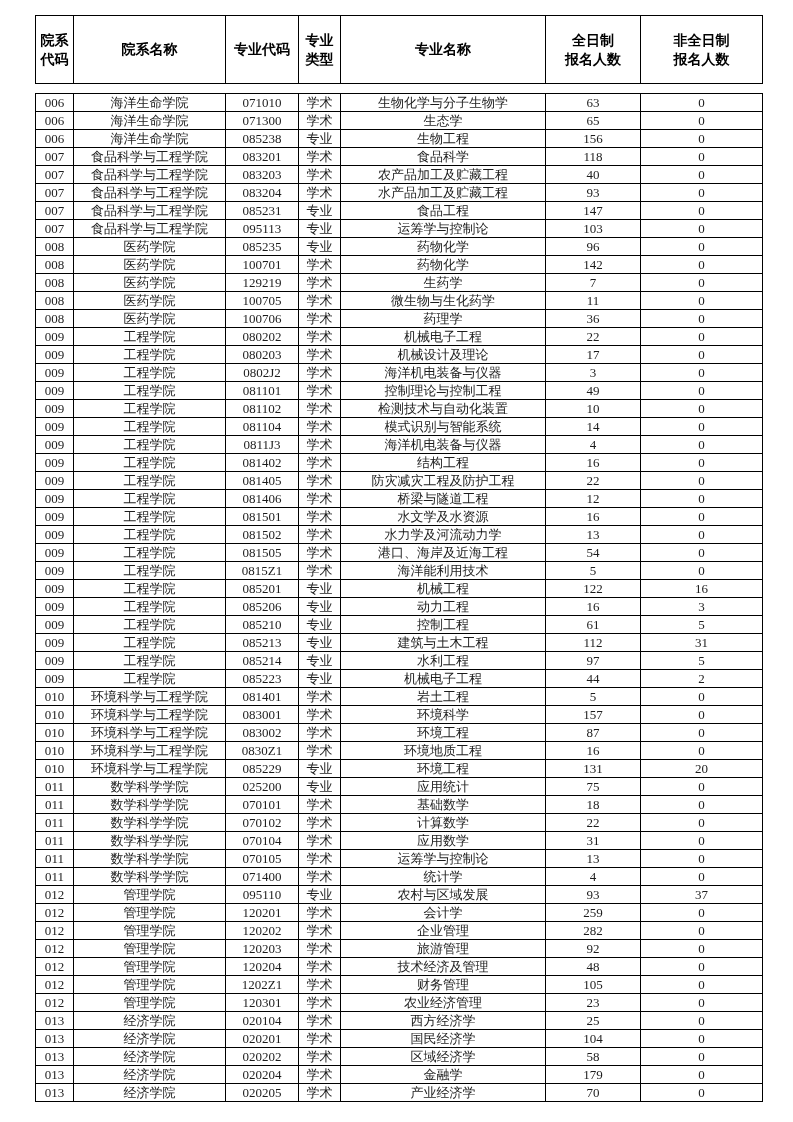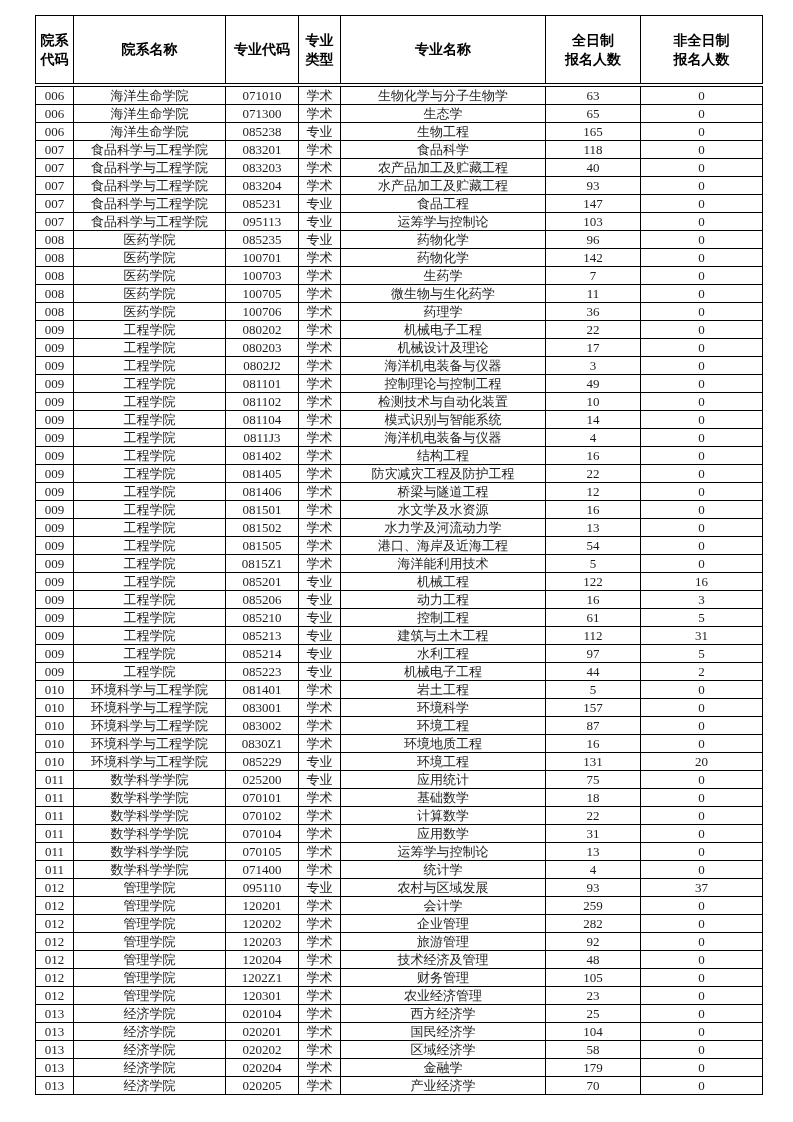--- a/index.html
+++ b/index.html
@@ -42,21 +42,21 @@
   .header-table th {
     height: 67px;
     font-family: "Liberation Sans", sans-serif;
     font-weight: bold;
     font-size: 14px;
     line-height: 1.3;
     color: #000000;
     white-space: pre-line;
   }
   .body-table {
-    margin-top: 2px;
+    margin-top: 9px;
   }
   .body-table td {
     height: 17px;
     font-family: "Liberation Serif", serif;
     font-size: 13px;
     line-height: 17px;
     color: #1c1c1c;
     white-space: nowrap;
   }
 </style>
@@ -120,21 +120,21 @@
           <td>生态学</td>
           <td>65</td>
           <td>0</td>
         </tr>
         <tr>
           <td>006</td>
           <td>海洋生命学院</td>
           <td>085238</td>
           <td>专业</td>
           <td>生物工程</td>
-          <td>165</td>
+          <td>156</td>
           <td>0</td>
         </tr>
         <tr>
           <td>007</td>
           <td>食品科学与工程学院</td>
           <td>083201</td>
           <td>学术</td>
           <td>食品科学</td>
           <td>118</td>
           <td>0</td>
@@ -189,21 +189,21 @@
           <td>医药学院</td>
           <td>100701</td>
           <td>学术</td>
           <td>药物化学</td>
           <td>142</td>
           <td>0</td>
         </tr>
         <tr>
           <td>008</td>
           <td>医药学院</td>
-          <td>100703</td>
+          <td>129219</td>
           <td>学术</td>
           <td>生药学</td>
           <td>7</td>
           <td>0</td>
         </tr>
         <tr>
           <td>008</td>
           <td>医药学院</td>
           <td>100705</td>
           <td>学术</td>

